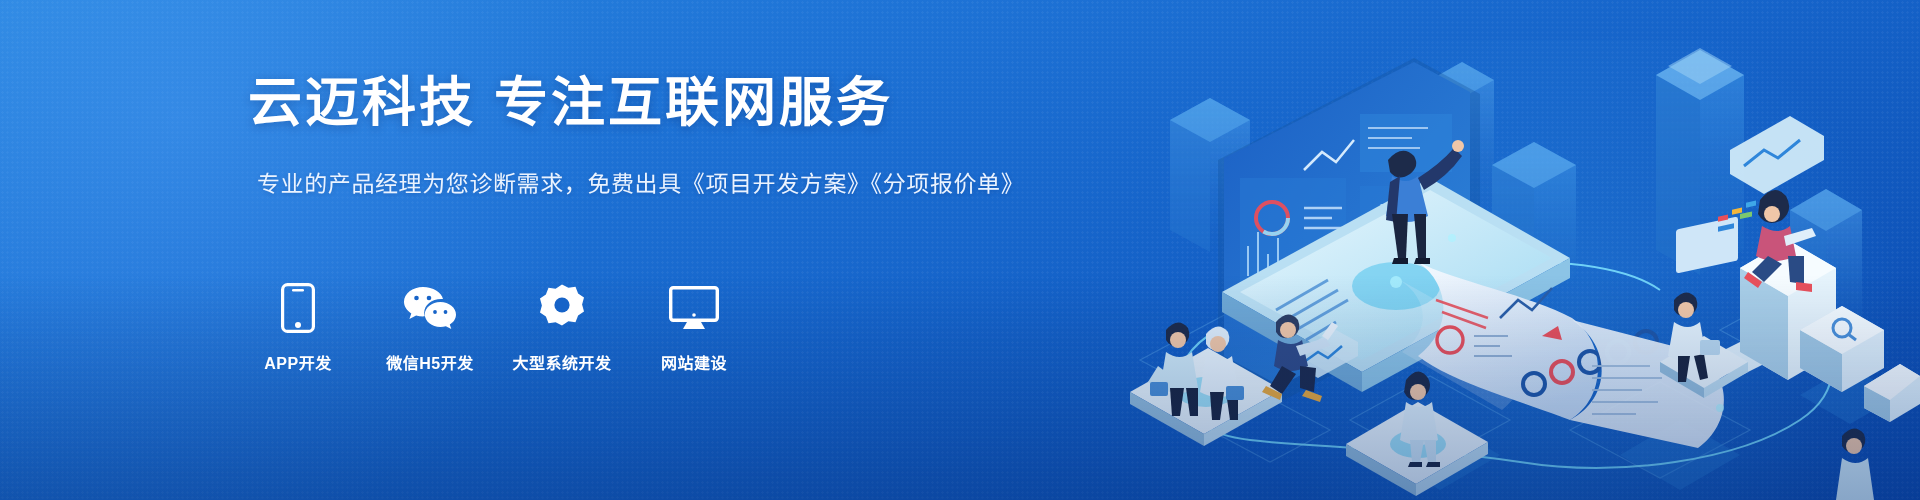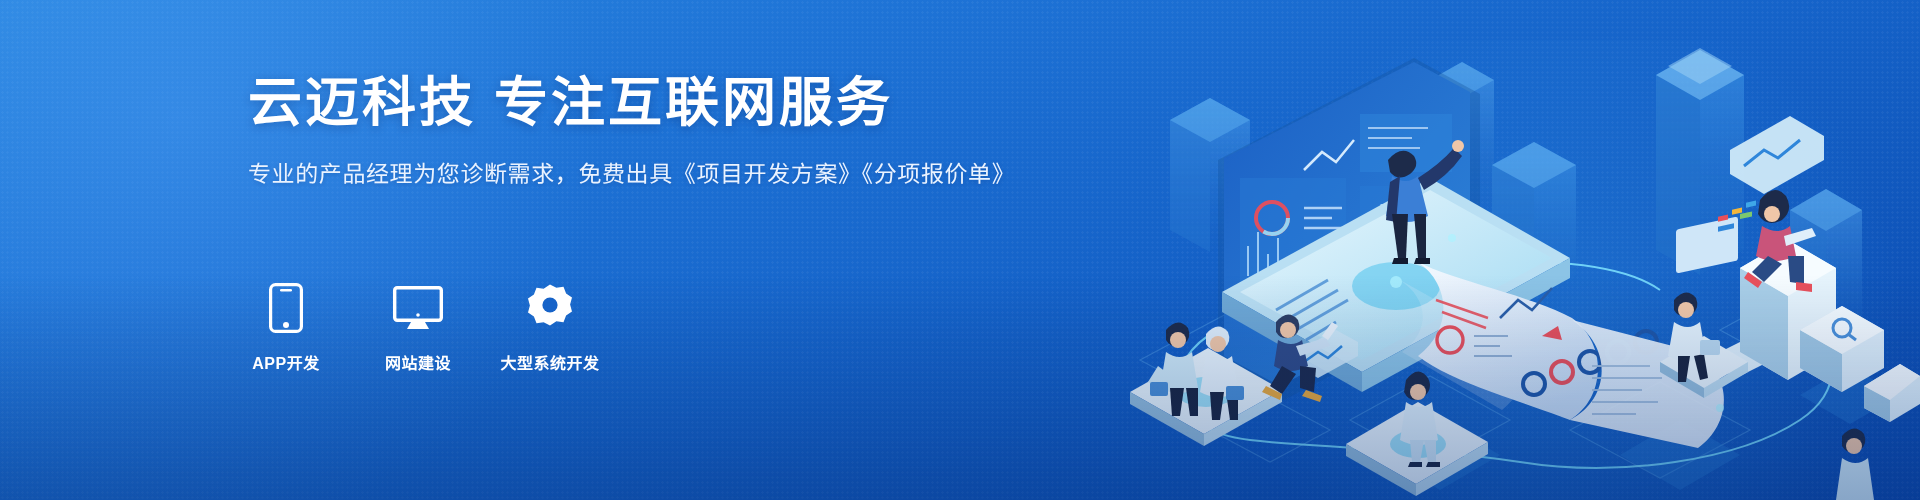--- a/index.html
+++ b/index.html
@@ -54,38 +54,38 @@
     left: 248px;
     top: 72px;
     width: 840px;
   }
   .headline {
     color: #ffffff;
     font-size: 54px;
     font-weight: bold;
     letter-spacing: 3px;
     line-height: 1.14;
-    margin: 0 0 22px 0;
+    margin: 0 0 32px 0;
     text-shadow: 0 2px 10px rgba(0,30,90,.28);
     white-space: nowrap;
   }
   .subline {
     color: #eaf3ff;
     font-size: 23px;
     line-height: 1.62;
     letter-spacing: .6px;
-    margin: 0;
+    margin: 9px;
     white-space: nowrap;
     text-shadow: 0 1px 4px rgba(0,30,90,.22);
   }
 
   
   .services {
     position: absolute;
-    left: 238px;
+    left: 250px;
     top: 282px;
     display: flex;
     align-items: flex-end;
     gap: 36px;
   }
   .service {
     display: flex;
     flex-direction: column;
     align-items: center;
     width: 96px;
@@ -433,37 +433,50 @@
         <svg width="34" height="50" viewBox="0 0 34 50" xmlns="http://www.w3.org/2000/svg">
           <rect x="1.6" y="1.6" width="30.8" height="46.8" rx="5" fill="none" stroke="#ffffff" stroke-width="3.2"></rect>
           <rect x="11" y="6" width="12" height="2.6" rx="1.3" fill="#ffffff"></rect>
           <circle cx="17" cy="42" r="3" fill="#ffffff"></circle>
         </svg>
       </span>
       <span class="service-label">APP开发</span>
     </div>
 
 
+    <div class="service">
+      <span class="service-icon">
+        <svg width="52" height="46" viewBox="0 0 52 46" xmlns="http://www.w3.org/2000/svg">
+          <path d="M19 2 C8.6 2 0 8.6 0 16.8 c0 4.7 2.9 8.9 7.3 11.6 L5.4 34 l6.7 -3.5 c2.1 .6 4.4 .9 6.9 .9 c.6 0 1.2 0 1.8 -.1 c-.4 -1.2 -.6 -2.4 -.6 -3.7 c0 -7.6 7.6 -13.7 17 -13.7 c.6 0 1.2 0 1.8 .1 C37.4 7.3 29.1 2 19 2 Z" fill="#ffffff"></path>
+          <circle cx="12.5" cy="13" r="2.3" fill="#1663c8"></circle>
+          <circle cx="25" cy="13" r="2.3" fill="#1663c8"></circle>
+          <path d="M52 29.5 C52 22.6 45 17 36.4 17 C27.8 17 20.8 22.6 20.8 29.5 c0 6.9 7 12.5 15.6 12.5 c1.9 0 3.8 -.3 5.5 -.8 l5.4 2.8 l-1.5 -4.5 c3.8 -2.3 6.2 -5.9 6.2 -10 Z" fill="#ffffff"></path>
+          <circle cx="31" cy="27" r="1.9" fill="#1663c8"></circle>
+          <circle cx="41.5" cy="27" r="1.9" fill="#1663c8"></circle>
+        </svg>
+      </span>
+      <span class="service-label">微信H5开发</span>
+    </div>
+
+    <div class="service">
+      <span class="service-icon">
+        <svg width="48" height="48" viewBox="0 0 48 48" xmlns="http://www.w3.org/2000/svg">
+          <path d="M24 0.5 l6.4 3.3 l7.1 -1 l2.6 6.7 l5.9 4.1 l-1.9 6.9 l1.9 6.9 l-5.9 4.1 l-2.6 6.7 l-7.1 -1 L24 41.5 l-6.4 -3.3 l-7.1 1 l-2.6 -6.7 l-5.9 -4.1 l1.9 -6.9 l-1.9 -6.9 l5.9 -4.1 l2.6 -6.7 l7.1 1 Z" fill="#ffffff"></path>
+          <circle cx="24" cy="21" r="7.6" fill="#1663c8"></circle>
+        </svg>
+      </span>
+      <span class="service-label">大型系统开发</span>
+    </div>
 
     <div class="service">
       <span class="service-icon">
         <svg width="50" height="44" viewBox="0 0 50 44" xmlns="http://www.w3.org/2000/svg">
           <rect x="1.7" y="1.7" width="46.6" height="32.6" rx="2.5" fill="none" stroke="#ffffff" stroke-width="3.4"></rect>
           <circle cx="25" cy="29" r="1.8" fill="#ffffff"></circle>
           <path d="M18 36 h14 l4 7 h-22 z" fill="#ffffff"></path>
         </svg>
       </span>
       <span class="service-label">网站建设</span>
     </div>
 
-    <div class="service">
-      <span class="service-icon">
-        <svg width="48" height="48" viewBox="0 0 48 48" xmlns="http://www.w3.org/2000/svg">
-          <path d="M24 0.5 l6.4 3.3 l7.1 -1 l2.6 6.7 l5.9 4.1 l-1.9 6.9 l1.9 6.9 l-5.9 4.1 l-2.6 6.7 l-7.1 -1 L24 41.5 l-6.4 -3.3 l-7.1 1 l-2.6 -6.7 l-5.9 -4.1 l1.9 -6.9 l-1.9 -6.9 l5.9 -4.1 l2.6 -6.7 l7.1 1 Z" fill="#ffffff"></path>
-          <circle cx="24" cy="21" r="7.6" fill="#1663c8"></circle>
-        </svg>
-      </span>
-      <span class="service-label">大型系统开发</span>
-    </div>
-
   </div>
 
 </div>
 
 </body></html>

